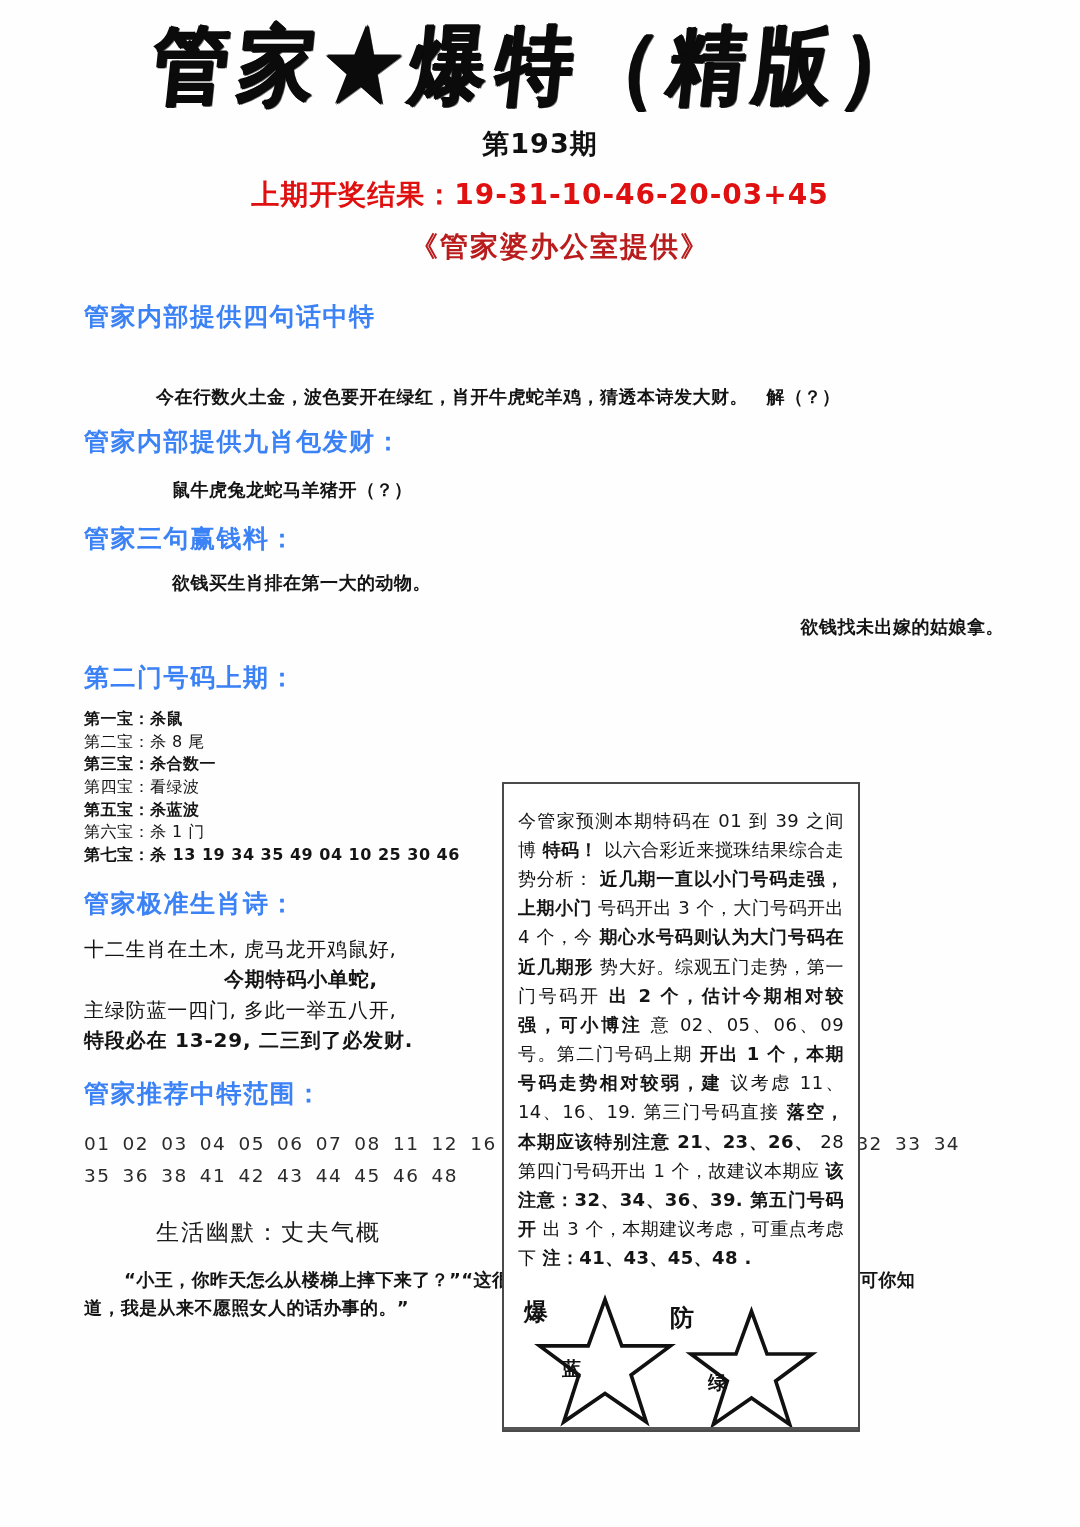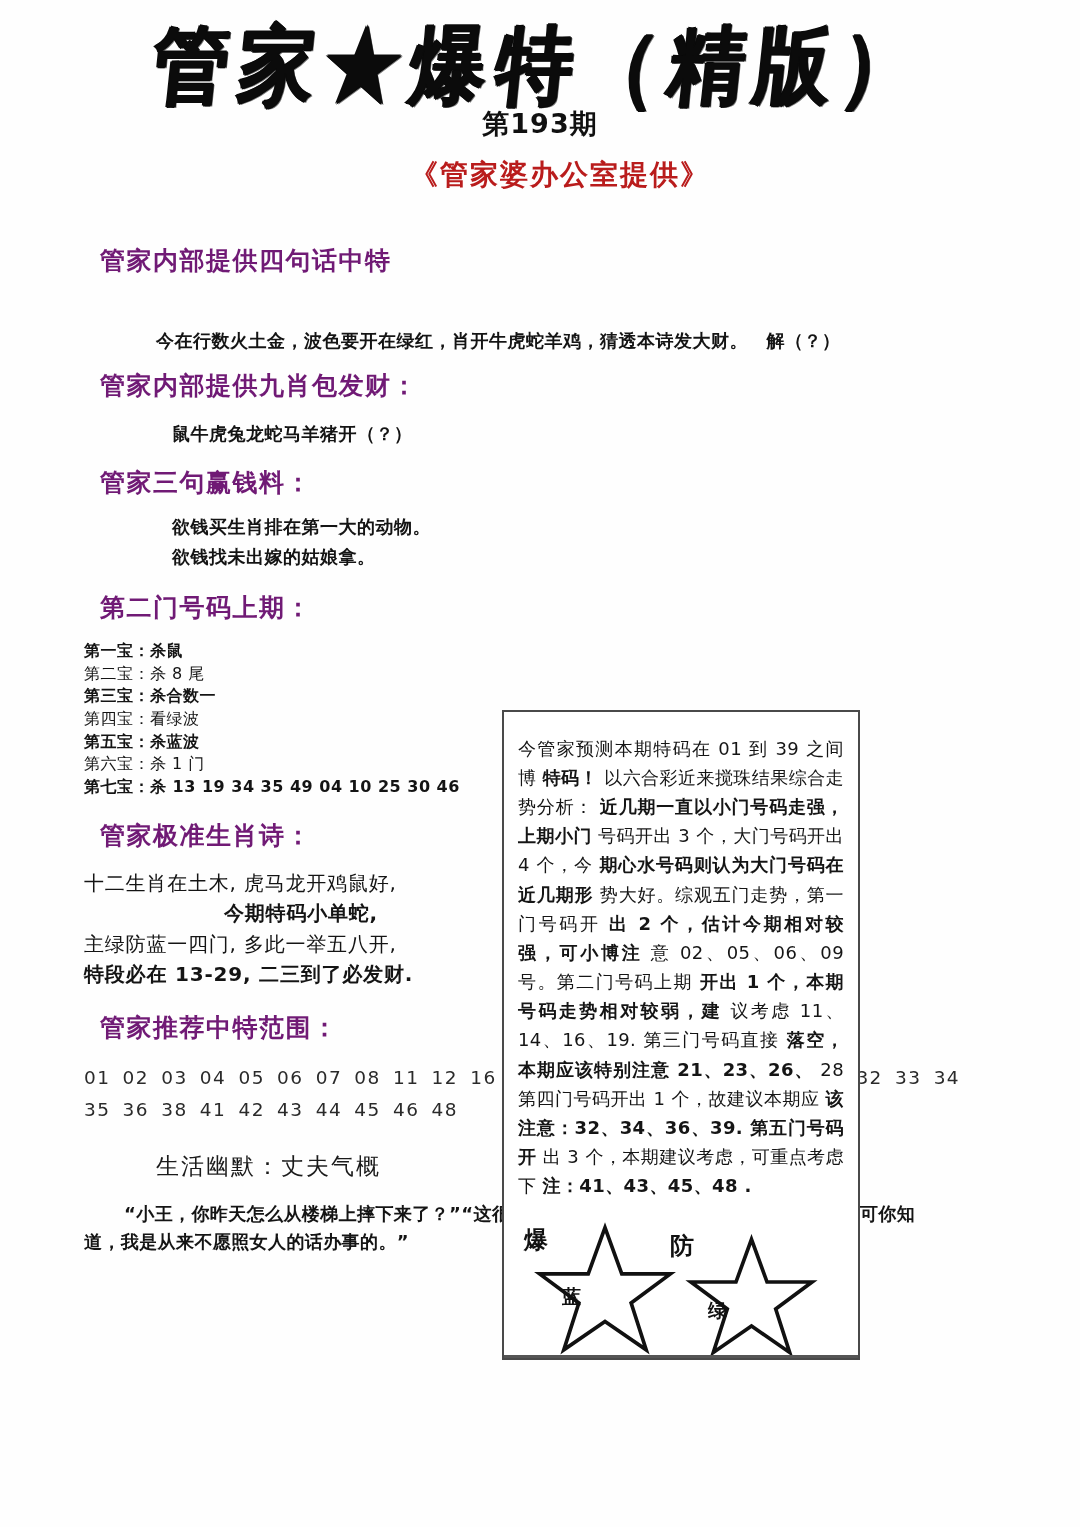--- a/index.html
+++ b/index.html
@@ -38,20 +38,21 @@
     transform: skewX(-6deg) scaleY(1.12);
     display: inline-block;
     text-shadow:
        1.4px 0 0 #0b0b0b,
       -1.4px 0 0 #0b0b0b,
        0 1.2px 0 #0b0b0b,
        0 -1.2px 0 #0b0b0b,
        2px 1px 0 rgba(0,0,0,.55);
   }
   .issue-line {
+    margin-top: 20px;
     font-family: "DejaVu Sans", "Liberation Sans", sans-serif;
     font-weight: 700;
     font-size: 27px;
     color: #101010;
     letter-spacing: 1px;
   }
   .result-line {
     margin-top: 14px;
     font-weight: 700;
     font-size: 28px;
@@ -78,22 +79,22 @@
     position: absolute;
     left: 84px;
     top: 0;
     width: 920px;
   }
 
   h2.sec-head {
     font-family: Liberation Mono, monospace;
     font-size: 25px;
     font-weight: 700;
-    color: #701a75;
-    margin: 16px;
+    color: #3b82f6;
+    margin: 0;
     letter-spacing: 1.5px;
   }
 
   .poem-line {
     font-weight: 700;
     font-size: 18px;
     letter-spacing: .5px;
     color: #141414;
     margin: 0;
   }
@@ -206,37 +207,38 @@
   }
 </style>
 </head>
 <body>
 
 <div class="page">
 
   <div class="masthead">
     <div class="masthead-title">管家★爆特（精版）</div>
     <div class="issue-line">第193期</div>
+    <div class="result-line">上期开奖结果：19-31-10-46-20-03+45</div>
     <div class="provider-line">《管家婆办公室提供》</div>
   </div>
 
   <div class="content">
 
     <div class="left-col">
 
       <h2 class="sec-head">管家内部提供四句话中特</h2>
       <p class="poem-line indent-lg" style="margin-top:52px;">今在行数火土金，波色要开在绿红，肖开牛虎蛇羊鸡，猜透本诗发大财。　解（？）</p>
 
       <h2 class="sec-head" style="margin-top:16px;">管家内部提供九肖包发财：</h2>
       <p class="poem-line indent-md" style="margin-top:20px;">鼠牛虎兔龙蛇马羊猪开（？）</p>
 
       <h2 class="sec-head" style="margin-top:20px;">管家三句赢钱料：</h2>
       <div style="margin-top:16px;">
         <p class="poem-line indent-md" style="margin-top:6px;">欲钱买生肖排在第一大的动物。</p>
-        <p class="poem-line indent-md" style="margin-top:6px;">欲钱找未出嫁的姑娘拿。</p>
+        <p class="poem-line indent-md" style="margin-top:20px;text-align:right;">欲钱找未出嫁的姑娘拿。</p>
       </div>
 
       <h2 class="sec-head" style="margin-top:22px;">第二门号码上期：</h2>
       <div style="margin-top:14px;">
         <p class="treasure-row bold"><span>第一宝：</span><span>杀鼠</span></p>
         <p class="treasure-row"><span>第二宝：</span><span>杀 8 尾</span></p>
         <p class="treasure-row bold"><span>第三宝：</span><span>杀合数一</span></p>
         <p class="treasure-row"><span>第四宝：</span><span>看绿波</span></p>
         <p class="treasure-row bold"><span>第五宝：</span><span>杀蓝波</span></p>
         <p class="treasure-row"><span>第六宝：</span><span>杀 1 门</span></p>

